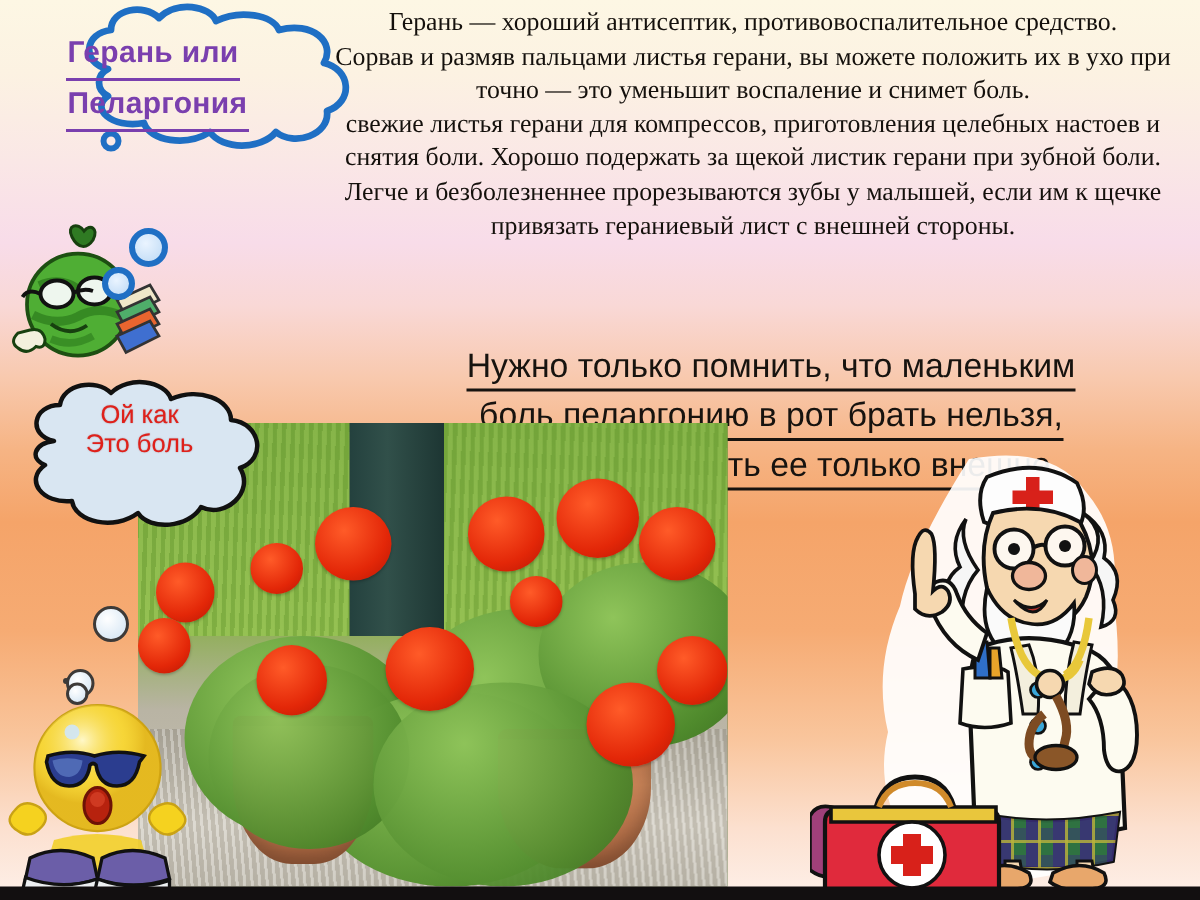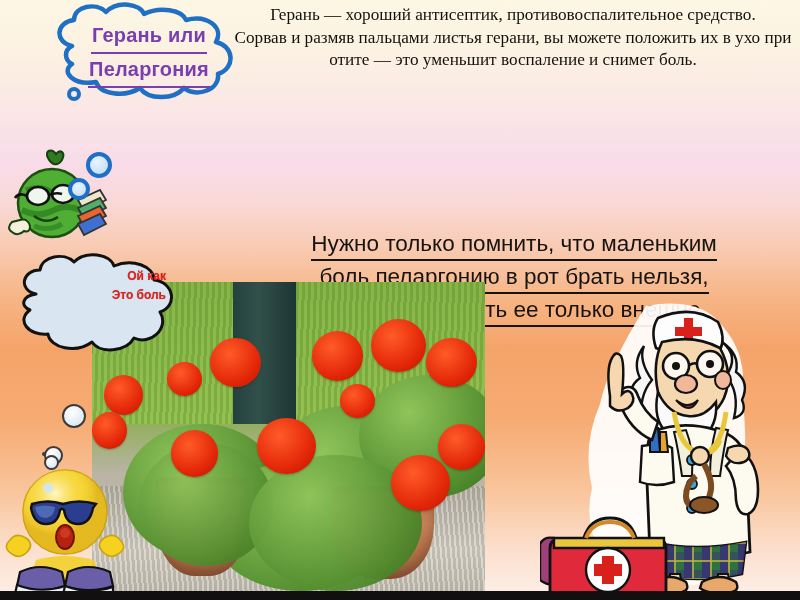--- a/index.html
+++ b/index.html
@@ -24,31 +24,31 @@
       #fce0cf 92%,
       #fdeee6 99%);
   }
   
   .bottom-strip{position:absolute;left:0;bottom:0;width:800px;height:9px;background:#120f10;}
 
   
   .title-bubble{position:absolute;left:44px;top:2px;width:210px;height:100px;}
   .title-bubble svg{position:absolute;left:0;top:0;}
   .title-text{
-    position:absolute;left:0;top:18px;width:210px;text-align:center;
+    position:absolute;left:0;top:18px;width:210px;
     color:#7a3fae;font-weight:bold;font-size:20px;line-height:31px;
     letter-spacing:.2px;
   }
   .title-text span{
     display:inline-block;border-bottom:2px solid #7a3fae;padding:0 1px 1px 1px;
   }
 
   
   .serif-block{
-    position:absolute;left:233px;top:4px;width:560px;
+    position:absolute;left:222px;top:4px;width:560px;
     font-family:"Liberation Serif", serif;
     font-size:17.2px;line-height:22.6px;color:#14100c;
     text-align:center;
   }
   .serif-block p{margin:0;}
   .serif-block p.just{text-align:center;}
 
   
   .warn-block{
     position:absolute;left:238px;top:228px;width:552px;
@@ -86,22 +86,22 @@
   .photo .leafmass{position:absolute;border-radius:50%;
     background:radial-gradient(circle at 35% 30%, #8fc45a, #4f8a2c 70%, #3a6b20);}
   .photo .fl{position:absolute;border-radius:50%;
     background:radial-gradient(circle at 38% 32%, #ff5b28, #e32708 62%, #b81604);
     box-shadow:0 1px 2px rgba(0,0,0,.25);}
 
   
   .think-cloud{position:absolute;left:6px;top:252px;width:174px;height:122px;}
   .think-cloud svg{position:absolute;left:0;top:0;}
   .think-text{
-    position:absolute;left:14px;top:15px;width:146px;text-align:right;
-    color:#e0201a;font-weight:bold;font-size:12px;line-height:19px;
+    position:absolute;left:14px;top:15px;width:146px;text-align:center;
+    color:#e0201a;font-weight:normal;font-size:17px;line-height:19px;
     text-shadow:0 0 1px rgba(120,0,0,.4);
   }
 
   
   .globe-char{position:absolute;left:4px;top:148px;width:106px;height:104px;}
 
   
   .smiley-char{position:absolute;left:2px;top:460px;width:126px;height:138px;}
 
   
@@ -112,21 +112,22 @@
   .bub.ring{border:4px solid #1f6fc4;background:radial-gradient(circle at 40% 35%,#eaf4ff,#bcd9f5);}
   .bub.plain{border:2px solid #3d3a38;background:radial-gradient(circle at 38% 32%,#ffffff,#cfe2f2);}
 </style>
 </head>
 <body>
 
 <div id="stage">
 
   <div class="serif-block">
     <p class="just">Герань — хороший антисептик, противовоспалительное средство.</p>
-    <p class="just">Сорвав и размяв пальцами листья герани, вы можете положить их в ухо при отите — это уменьшит воспаление и снимет боль.</p>
+    <p class="just">Сорвав и размяв пальцами листья герани, вы можете положить их в ухо при точно — это уменьшит воспаление и снимет боль.</p>
+    <p class="just">свежие листья герани для компрессов, приготовления целебных настоев и снятия боли. Хорошо подержать за щекой листик герани при зубной боли. Легче и безболезненнее прорезываются зубы у малышей, если им к щечке привязать гераниевый лист с внешней стороны.</p>
   </div>
 
   <div class="title-bubble">
     <svg width="210" height="100" viewBox="0 0 210 100">
       <path d="M28 44 C10 40 12 20 30 18 C30 4 52 0 62 10 C74 -2 96 2 100 12
                C116 4 138 8 142 18 C164 12 180 26 172 40
                C190 44 192 66 174 72 C176 88 152 96 140 86
                C130 98 104 98 96 86 C80 96 56 92 52 80
                C30 84 16 70 28 62 C20 58 20 48 28 44 Z" fill="none" stroke="#1f6fc4" stroke-width="4.5" stroke-linejoin="round"></path>
       <circle cx="30" cy="92" r="5" fill="none" stroke="#1f6fc4" stroke-width="4"></circle>

